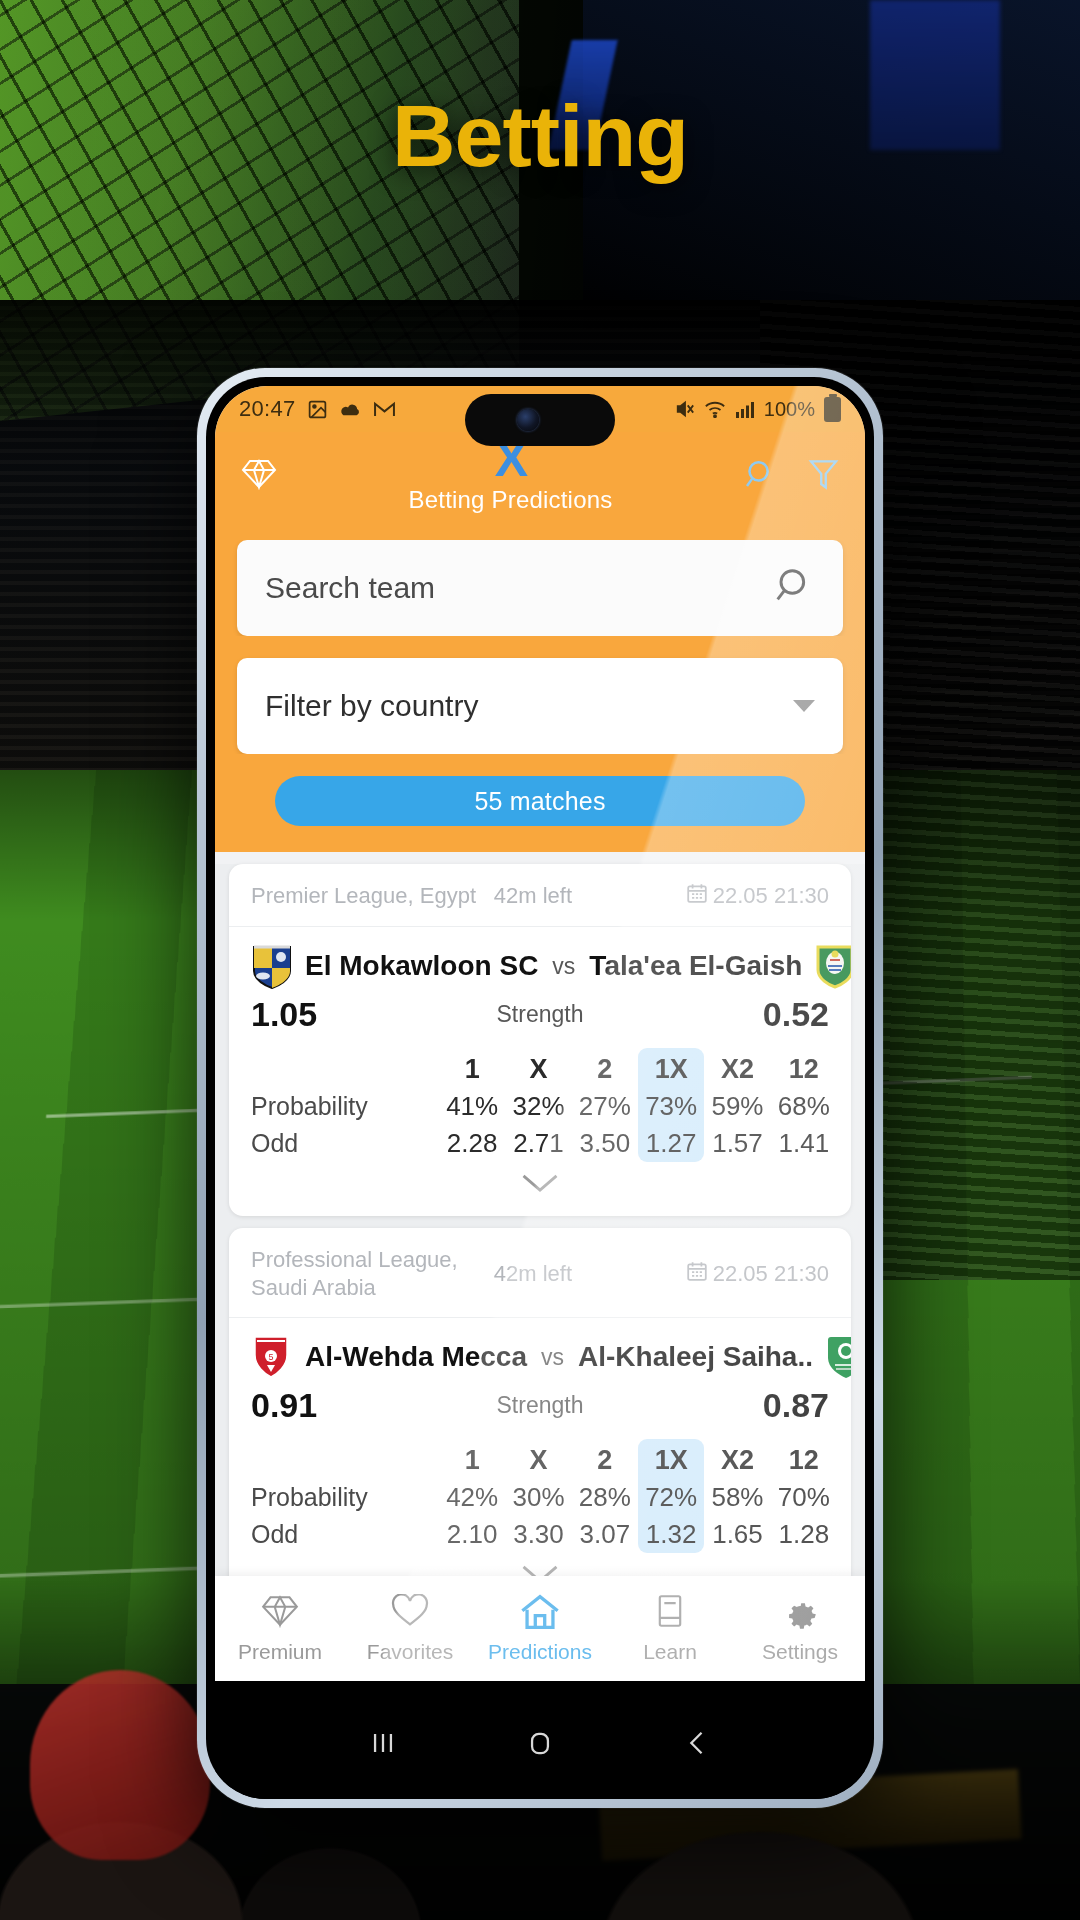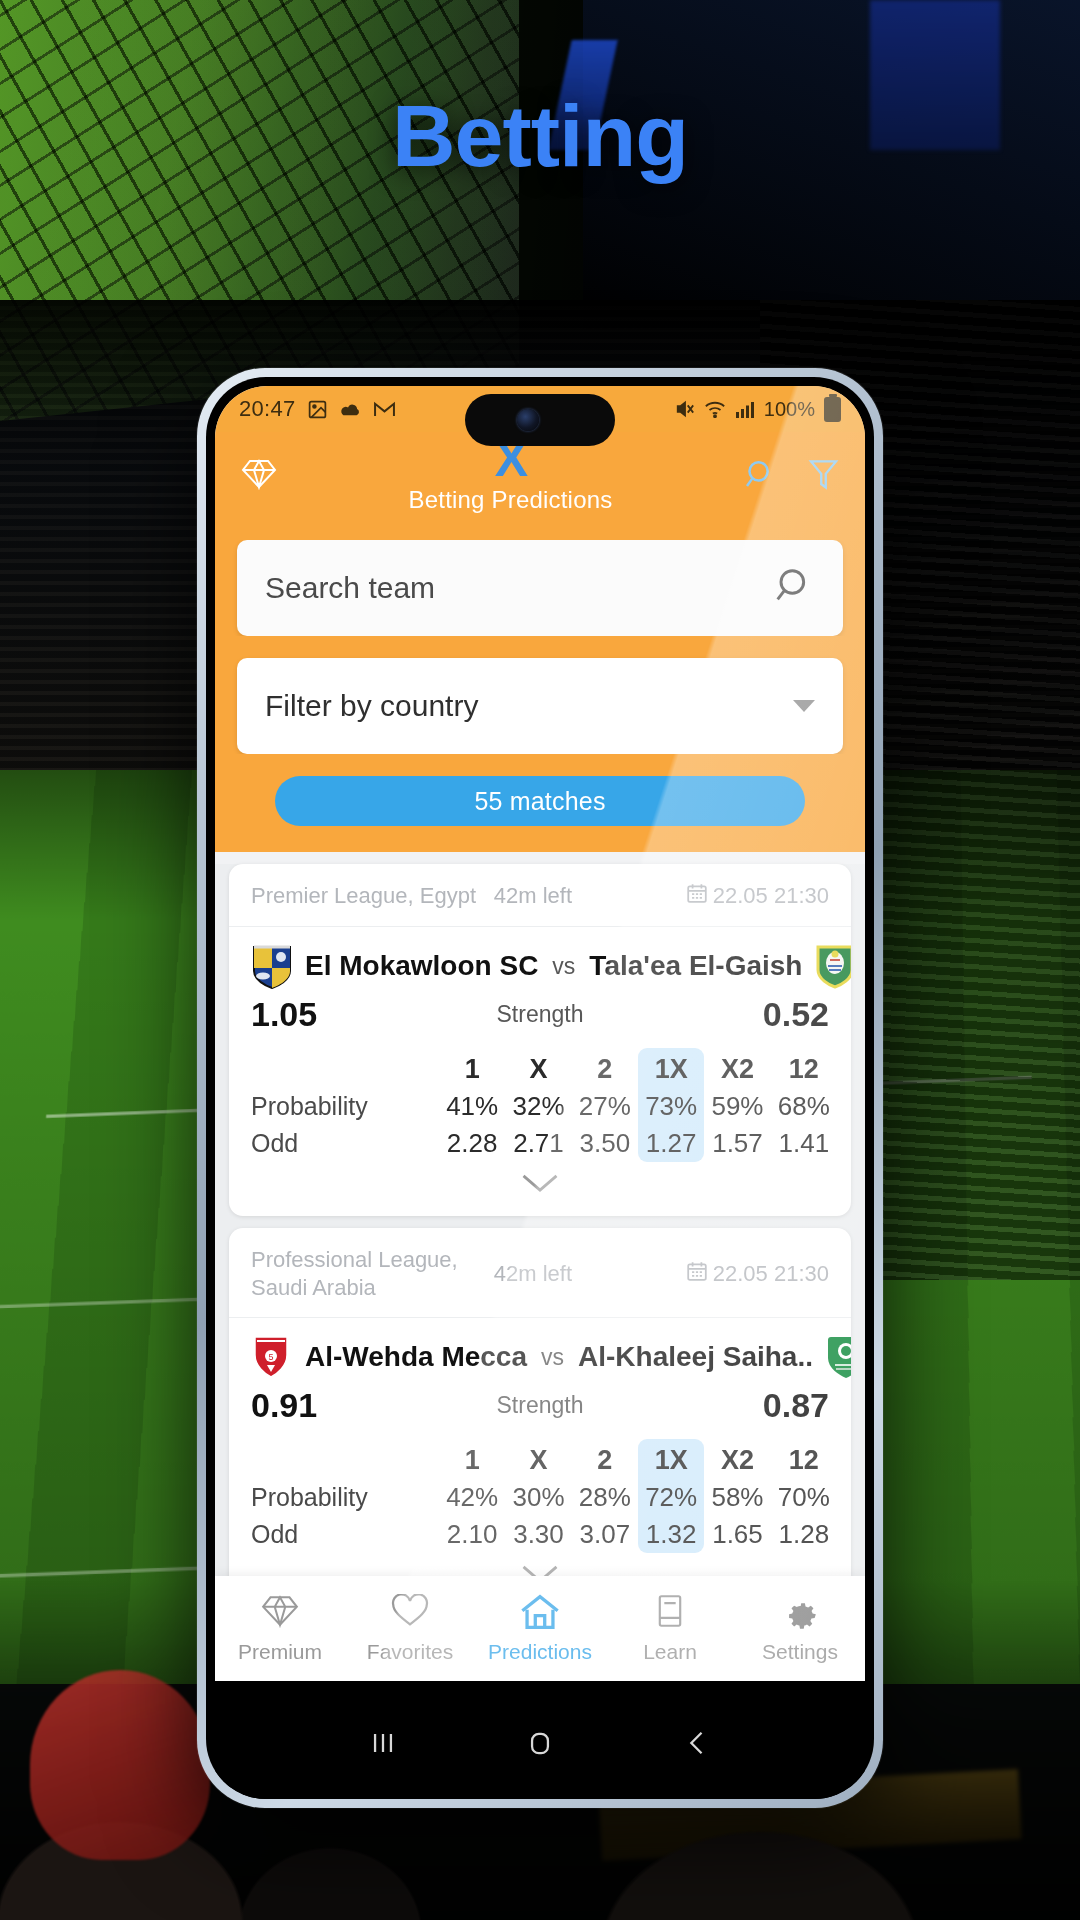--- a/index.html
+++ b/index.html
@@ -78,21 +78,21 @@
   }
   .bg-yellowrail {
     position:absolute; left:600px; bottom:70px; width:420px; height:70px;
     background:linear-gradient(180deg,#e8b52a,#9c7410); opacity:.55;
     transform:rotate(-3deg); filter:blur(2px);
   }
 
   
   .headline {
     position:absolute; left:0; top:88px; width:100%;
-    text-align:center; color:#3b82f6; z-index:5;
+    text-align:center; color:#eab308; z-index:5;
     font-weight:bold; font-size:88px; line-height:1.08;
     letter-spacing:-1px;
     text-shadow:0 4px 26px rgba(0,0,0,.75);
   }
 
   
   .phone {
     position:absolute; left:50%; top:368px; transform:translateX(-50%);
     width:686px; height:1440px; z-index:8;
     border-radius:68px;

